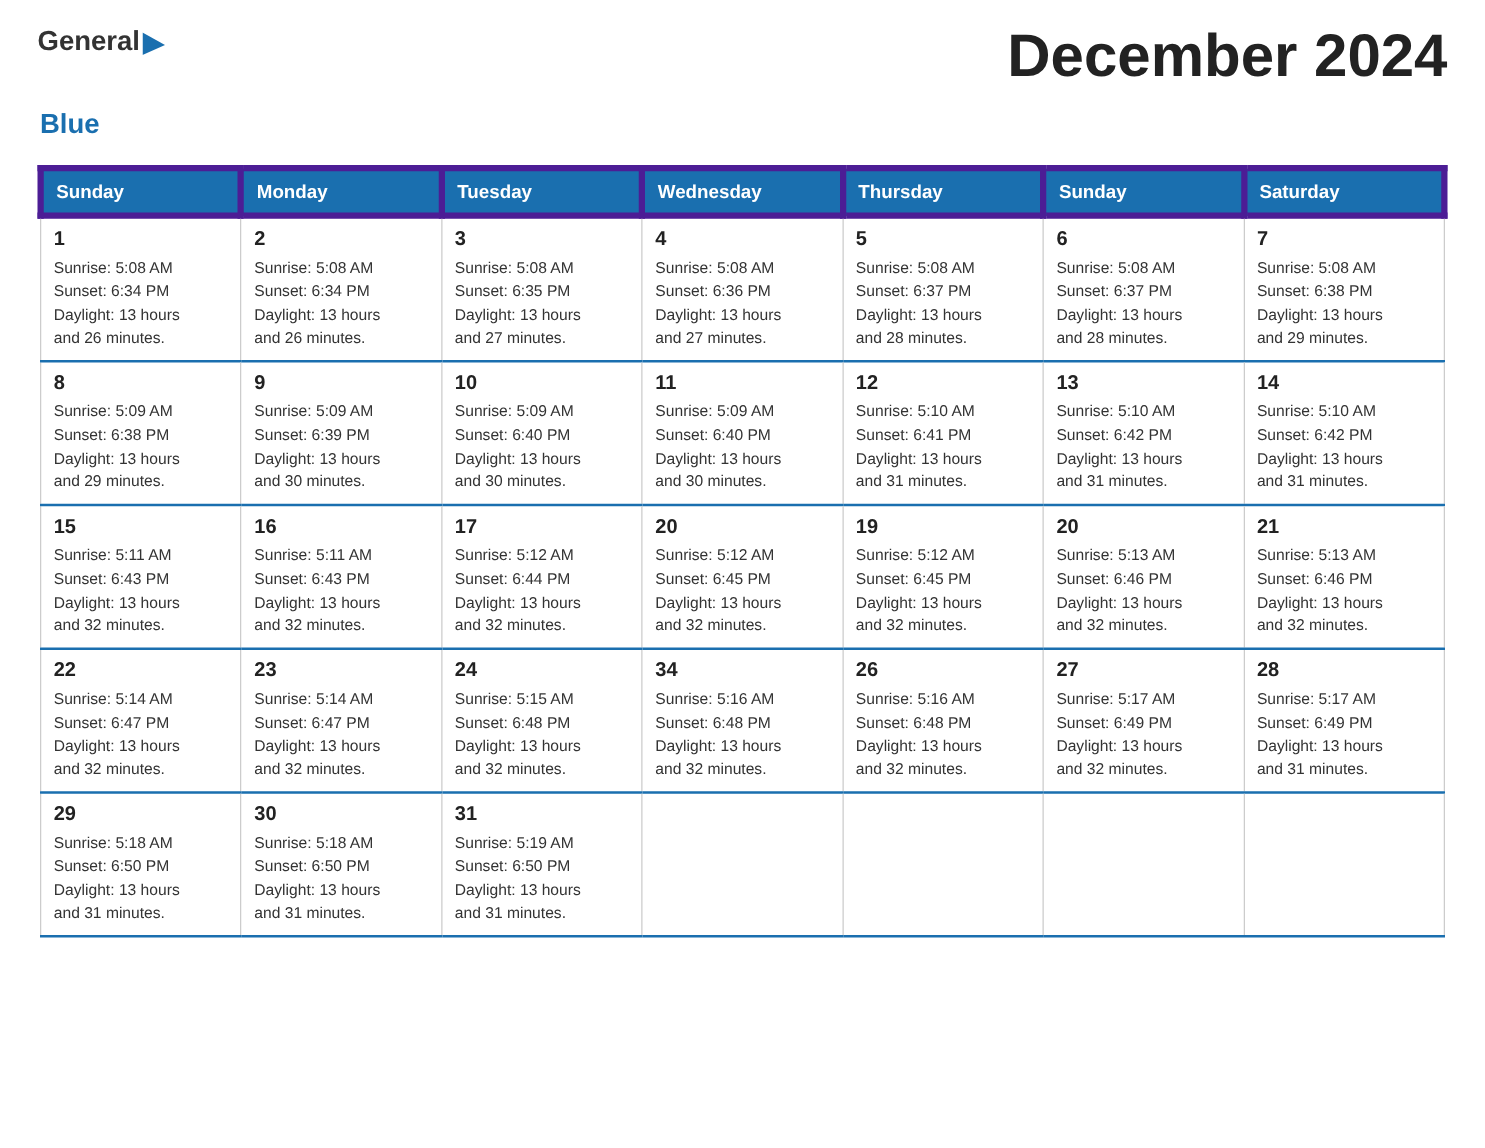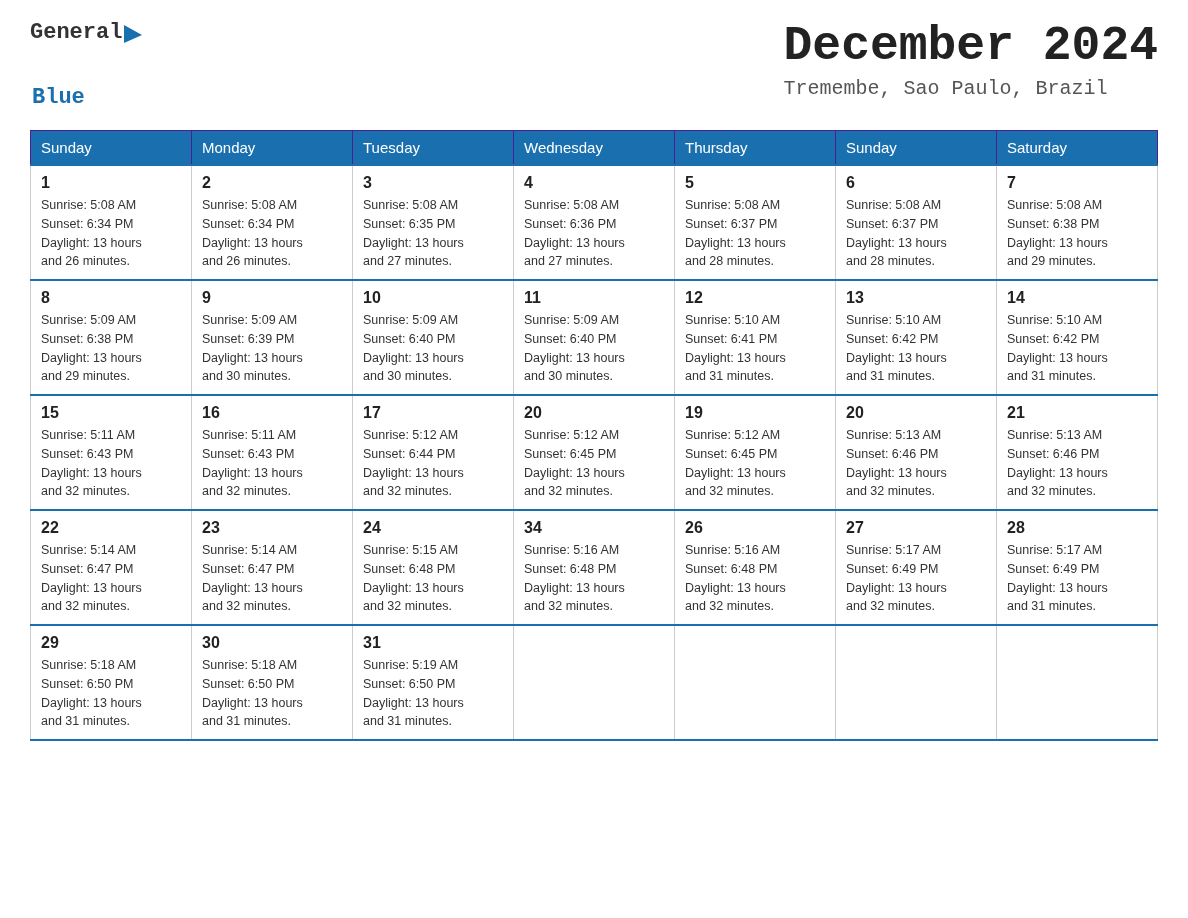--- a/index.html
+++ b/index.html
@@ -8,21 +8,20 @@
       background: #fff;
       padding: 20px 30px;
       width: 1188px;
       min-height: 918px;
     }
     .header-row {
       display: flex;
       justify-content: space-between;
       align-items: flex-start;
       margin-bottom: 20px;
-      font-family: Liberation Mono, monospace;
     }
     .logo-text-general {
       font-size: 22px;
       font-weight: bold;
       color: #333;
     }
     .logo-wrapper {
       display: flex;
       flex-direction: column;
     }
@@ -54,23 +53,23 @@
     .calendar-table {
       width: 100%;
       border-collapse: collapse;
       table-layout: fixed;
     }
     .calendar-table th {
       background-color: #1a6faf;
       color: #fff;
       padding: 8px 10px;
       font-size: 15px;
-      font-weight: normal;
+      font-weight: bold;
       text-align: left;
-      border: 1px solid #4c1d95;
+      border: 5px solid #4c1d95;
     }
     .calendar-table td {
       vertical-align: top;
       padding: 8px 10px;
       border: 1px solid #ccc;
       height: 110px;
       font-size: 13px;
       color: #333;
       background: #fff;
     }
@@ -111,21 +110,20 @@
     <div class="logo-top">
       <span class="logo-text-general">General</span>
       <svg width="20" height="22" viewBox="0 0 20 22" style="margin-left:2px; margin-top:2px;">
         <polygon points="0,2 18,12 0,20" fill="#1a6faf"></polygon>
       </svg>
     </div>
     <div class="logo-bottom">Blue</div>
   </div>
   <div class="title-block">
     <div class="month-title">December 2024</div>
-    <div class="location-title">Tremembe, Sao Paulo, Brazil</div>
   </div>
 </div>
 
 <table class="calendar-table">
   <thead>
     <tr>
     <th>Sunday</th>
         <th>Monday</th>
         <th>Tuesday</th>
         <th>Wednesday</th>

